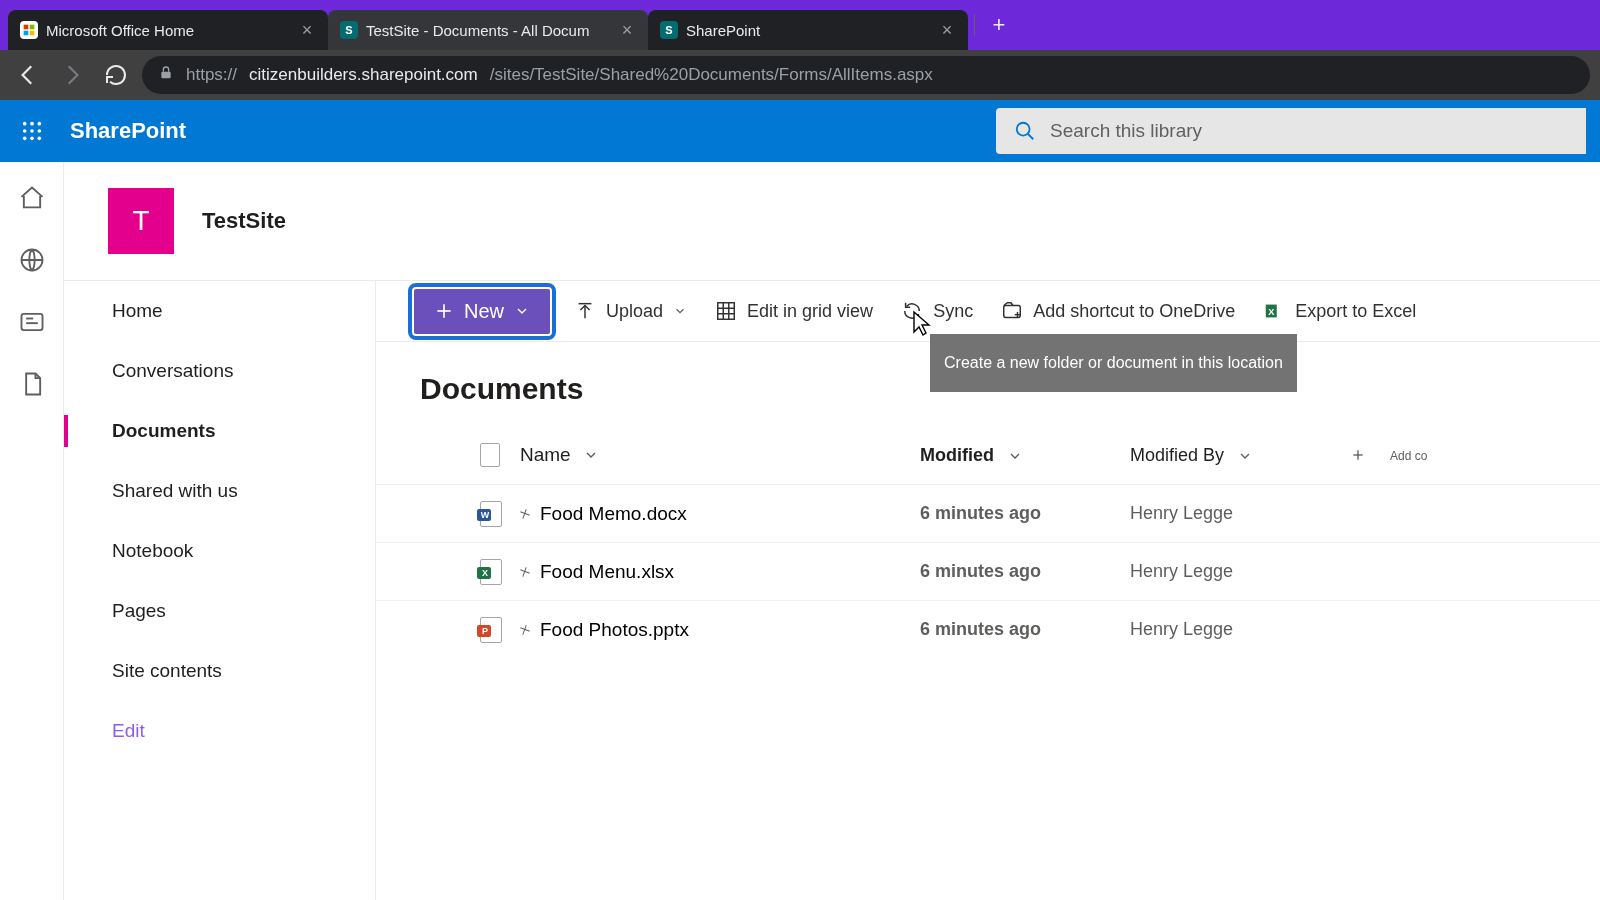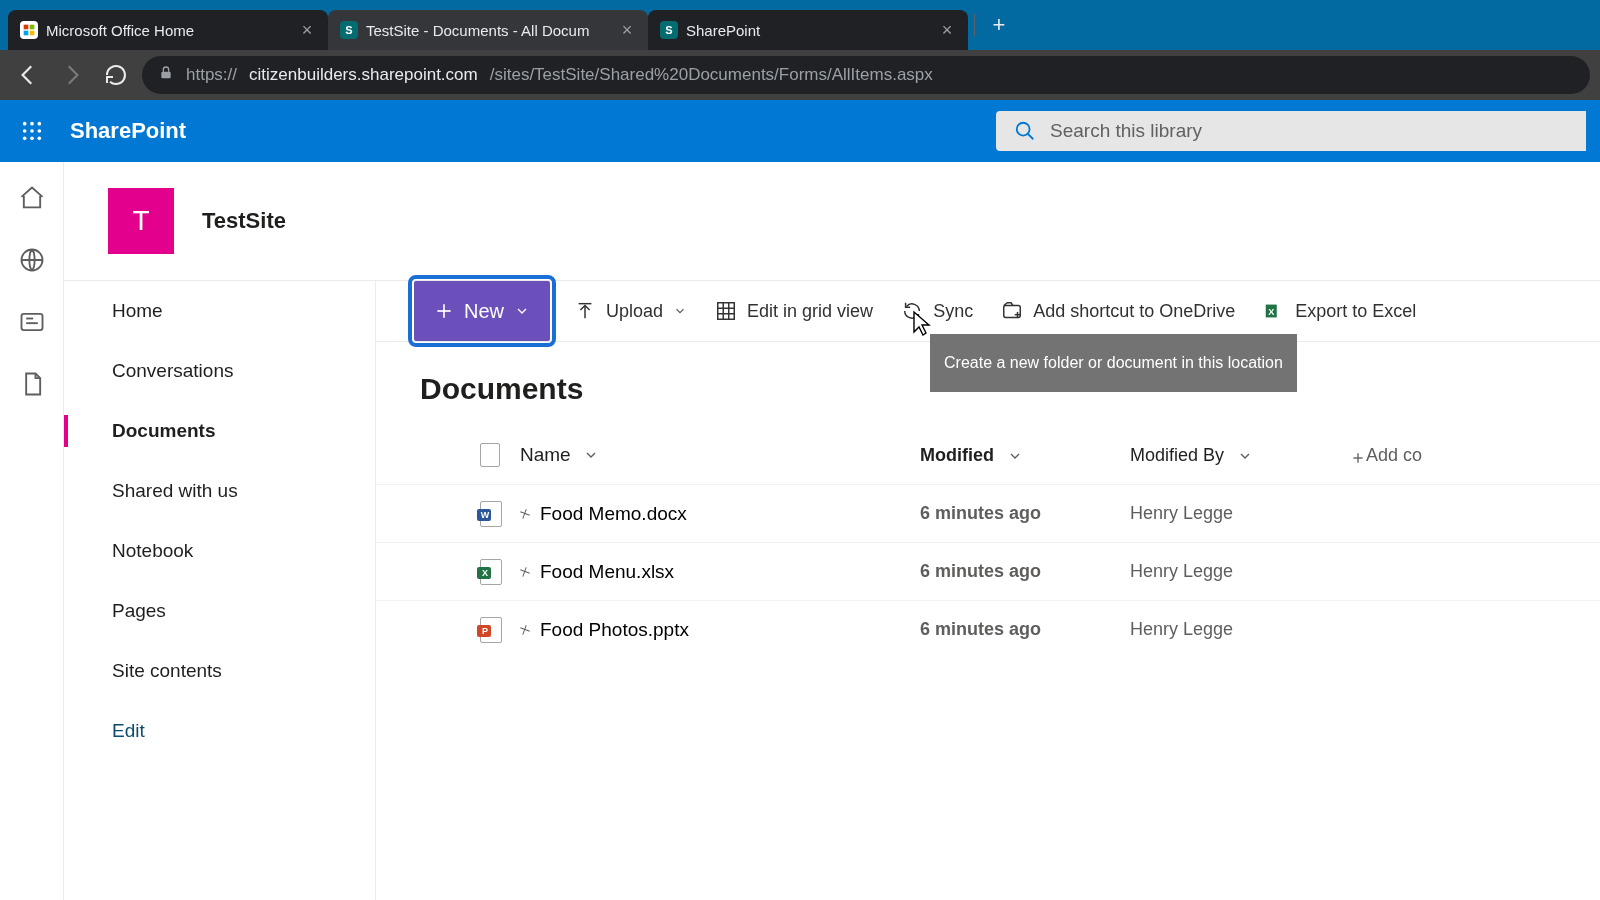--- a/index.html
+++ b/index.html
@@ -1,19 +1,19 @@
 <!DOCTYPE html>
 <html><head>
   <meta charset="utf-8">
   <style>
     * { margin: 0; padding: 0; box-sizing: border-box; font-family: "Segoe UI", Arial, sans-serif; }
     body { background: #fff; width: 1600px; height: 900px; overflow: hidden; }
 
     
-    .browser-tabs { background: #0369a1; height: 50px; display: flex; align-items: flex-end; padding: 0 8px; gap: 0; }
+    .browser-tabs { background: #6d28d9; height: 50px; display: flex; align-items: flex-end; padding: 0 8px; gap: 0; }
     .tab { height: 40px; border-radius: 8px 8px 0 0; display: flex; align-items: center; padding: 0 12px; gap: 8px; font-size: 15px; color: #e8eaed; width: 320px; position: relative; }
     .tab.inactive { background: #202124; }
     .tab.active   { background: #35363a; }
     .tab .fav { width: 18px; height: 18px; border-radius: 4px; display: flex; align-items: center; justify-content: center; font-size: 11px; font-weight: 700; color: #fff; }
     .tab .title { flex: 1; white-space: nowrap; overflow: hidden; text-overflow: ellipsis; }
     .tab .close { width: 18px; height: 18px; display: flex; align-items: center; justify-content: center; color: #9aa0a6; font-size: 18px; }
     .tab-divider { width: 1px; height: 22px; background: #5f6368; align-self: center; margin: 0 6px; }
     .new-tab { width: 36px; height: 36px; display: flex; align-items: center; justify-content: center; color: #e8eaed; font-size: 22px; align-self: center; }
 
     .addr-bar { background: #404040; height: 50px; display: flex; align-items: center; padding: 0 10px; gap: 8px; }
@@ -22,21 +22,21 @@
     .url-box { flex: 1; height: 38px; background: #202124; border-radius: 19px; display: flex; align-items: center; padding: 0 16px; gap: 12px; color: #9aa0a6; font-size: 17px; }
     .url-box .lock { color: #9aa0a6; }
     .url-box .host { color: #e8eaed; }
 
     
     .suite { background: #0078d4; height: 62px; display: flex; align-items: center; padding: 0 14px; gap: 20px; }
     .waffle { width: 36px; height: 36px; display: flex; align-items: center; justify-content: center; }
     .waffle svg { width: 22px; height: 22px; }
     .suite-name { color: #fff; font-weight: 600; font-size: 22px; }
     .suite-spacer { flex: 1; }
-    .search { background: #e6e6e6; height: 40px; width: 590px; display: flex; align-items: center; gap: 14px; padding: 16px 18px; border-radius: 4px 0 0 4px; }
+    .search { background: #e6e6e6; height: 46px; width: 590px; display: flex; align-items: center; gap: 14px; padding: 16px 18px; border-radius: 4px 0 0 4px; }
     .search svg { width: 22px; height: 22px; color: #0078d4; }
     .search span { color: #616161; font-size: 19px; }
 
     
     .workspace { display: flex; height: calc(900px - 50px - 50px - 62px); }
 
     
     .rail { width: 64px; background: #fff; border-right: 1px solid #edebe9; display: flex; flex-direction: column; align-items: center; padding-top: 22px; gap: 34px; }
     .rail-item { width: 28px; height: 28px; color: #605e5c; display: flex; align-items: center; justify-content: center; }
 
@@ -47,52 +47,52 @@
     .site-header { padding: 26px 0 26px 44px; display: flex; align-items: center; gap: 28px; }
     .site-tile { width: 66px; height: 66px; background: #e3008c; color: #fff; display: flex; align-items: center; justify-content: center; font-size: 28px; font-weight: 400; }
     .site-title { font-size: 22px; font-weight: 600; color: #201f1e; }
 
     
     .split { display: flex; flex: 1; }
     .leftnav { width: 312px; border-right: 1px solid #edebe9; border-top: 1px solid #edebe9; padding: 0; }
     .nav-item { display: flex; align-items: center; height: 60px; padding-left: 48px; font-size: 19px; color: #201f1e; }
     .nav-item.selected { font-weight: 600; position: relative; }
     .nav-item.selected::before { content: ""; position: absolute; left: 0; top: 14px; bottom: 14px; width: 4px; background: #e3008c; }
-    .nav-item.edit { color: #0c4a6e; }
+    .nav-item.edit { color: #8b5cf6; }
 
     .doclib { flex: 1; position: relative; }
 
     
     .cmdbar { height: 62px; border-top: 1px solid #edebe9; border-bottom: 1px solid #edebe9; display: flex; align-items: center; padding-left: 38px; gap: 20px; font-size: 18px; color: #323130; }
     .cmd { display: flex; align-items: center; gap: 10px; padding: 0 4px; }
     .cmd svg { width: 22px; height: 22px; }
     .cmd .chev { width: 14px; height: 14px; }
 
-    .btn-new { background: #6b4fbb; color: #fff; height: 60px; display: flex; align-items: center; gap: 10px; padding: 0 20px; font-size: 20px; font-weight: 400; border-radius: 2px; outline: 4px solid #1a6fd6; outline-offset: 2px; }
+    .btn-new { background: #6b4fbb; color: #fff; height: 45px; display: flex; align-items: center; gap: 10px; padding: 0 20px; font-size: 20px; font-weight: 400; border-radius: 2px; outline: 4px solid #1a6fd6; outline-offset: 2px; }
     .btn-new svg { width: 20px; height: 20px; }
     .btn-new .chev { width: 16px; height: 16px; }
 
     .tooltip { position: absolute; left: 554px; top: 54px; background: #737373; color: #fff; padding: 20px 14px; font-size: 16px; }
 
     .cursor { position: absolute; left: 528px; top: 30px; pointer-events: none; }
 
     
     .lib-title { font-size: 30px; font-weight: 600; color: #201f1e; padding: 30px 0 20px 44px; }
 
     
     .table { width: 100%; }
     .row { display: flex; align-items: center; height: 58px; padding-left: 44px; border-top: 1px solid #f3f2f1; }
     .row.header { border-top: none; color: #201f1e; font-weight: 400; font-size: 18px; }
     .cell-sel { width: 60px; }
     .cell-icon { width: 40px; display: flex; align-items: center; }
     .cell-name { width: 400px; display: flex; align-items: center; gap: 10px; font-size: 19px; }
     .row.header .cell-name { gap: 12px; }
     .cell-mod  { width: 210px; color: #605e5c; font-size: 18px; font-weight: bold; }
     .cell-by   { width: 220px; color: #605e5c; font-size: 18px; }
-    .cell-add  { color: #605e5c; font-size: 18px; display: flex; align-items: flex-end; gap: 0; }
+    .cell-add  { color: #605e5c; font-size: 12px; display: flex; align-items: flex-end; gap: 24px; }
     .chev-s { width: 16px; height: 16px; color: #605e5c; }
 
     .doc-icon { width: 22px; height: 26px; border: 1px solid #a6a6a6; border-radius: 2px; position: relative; background: #fff; }
     .doc-icon::after { content: ""; position: absolute; left: -4px; top: 7px; width: 14px; height: 12px; border-radius: 2px; display: flex; }
     .doc-icon.word::after  { background: #2b579a; }
     .doc-icon.excel::after { background: #217346; }
     .doc-icon.ppt::after   { background: #d24726; }
     .doc-icon .ltr { position:absolute; left:-3px; top:7px; width:14px; height:12px; color:#fff; font-size:9px; line-height:12px; text-align:center; font-weight:700; z-index:1;}
 
     .new-badge { position: relative; width: 10px; height: 10px; }

